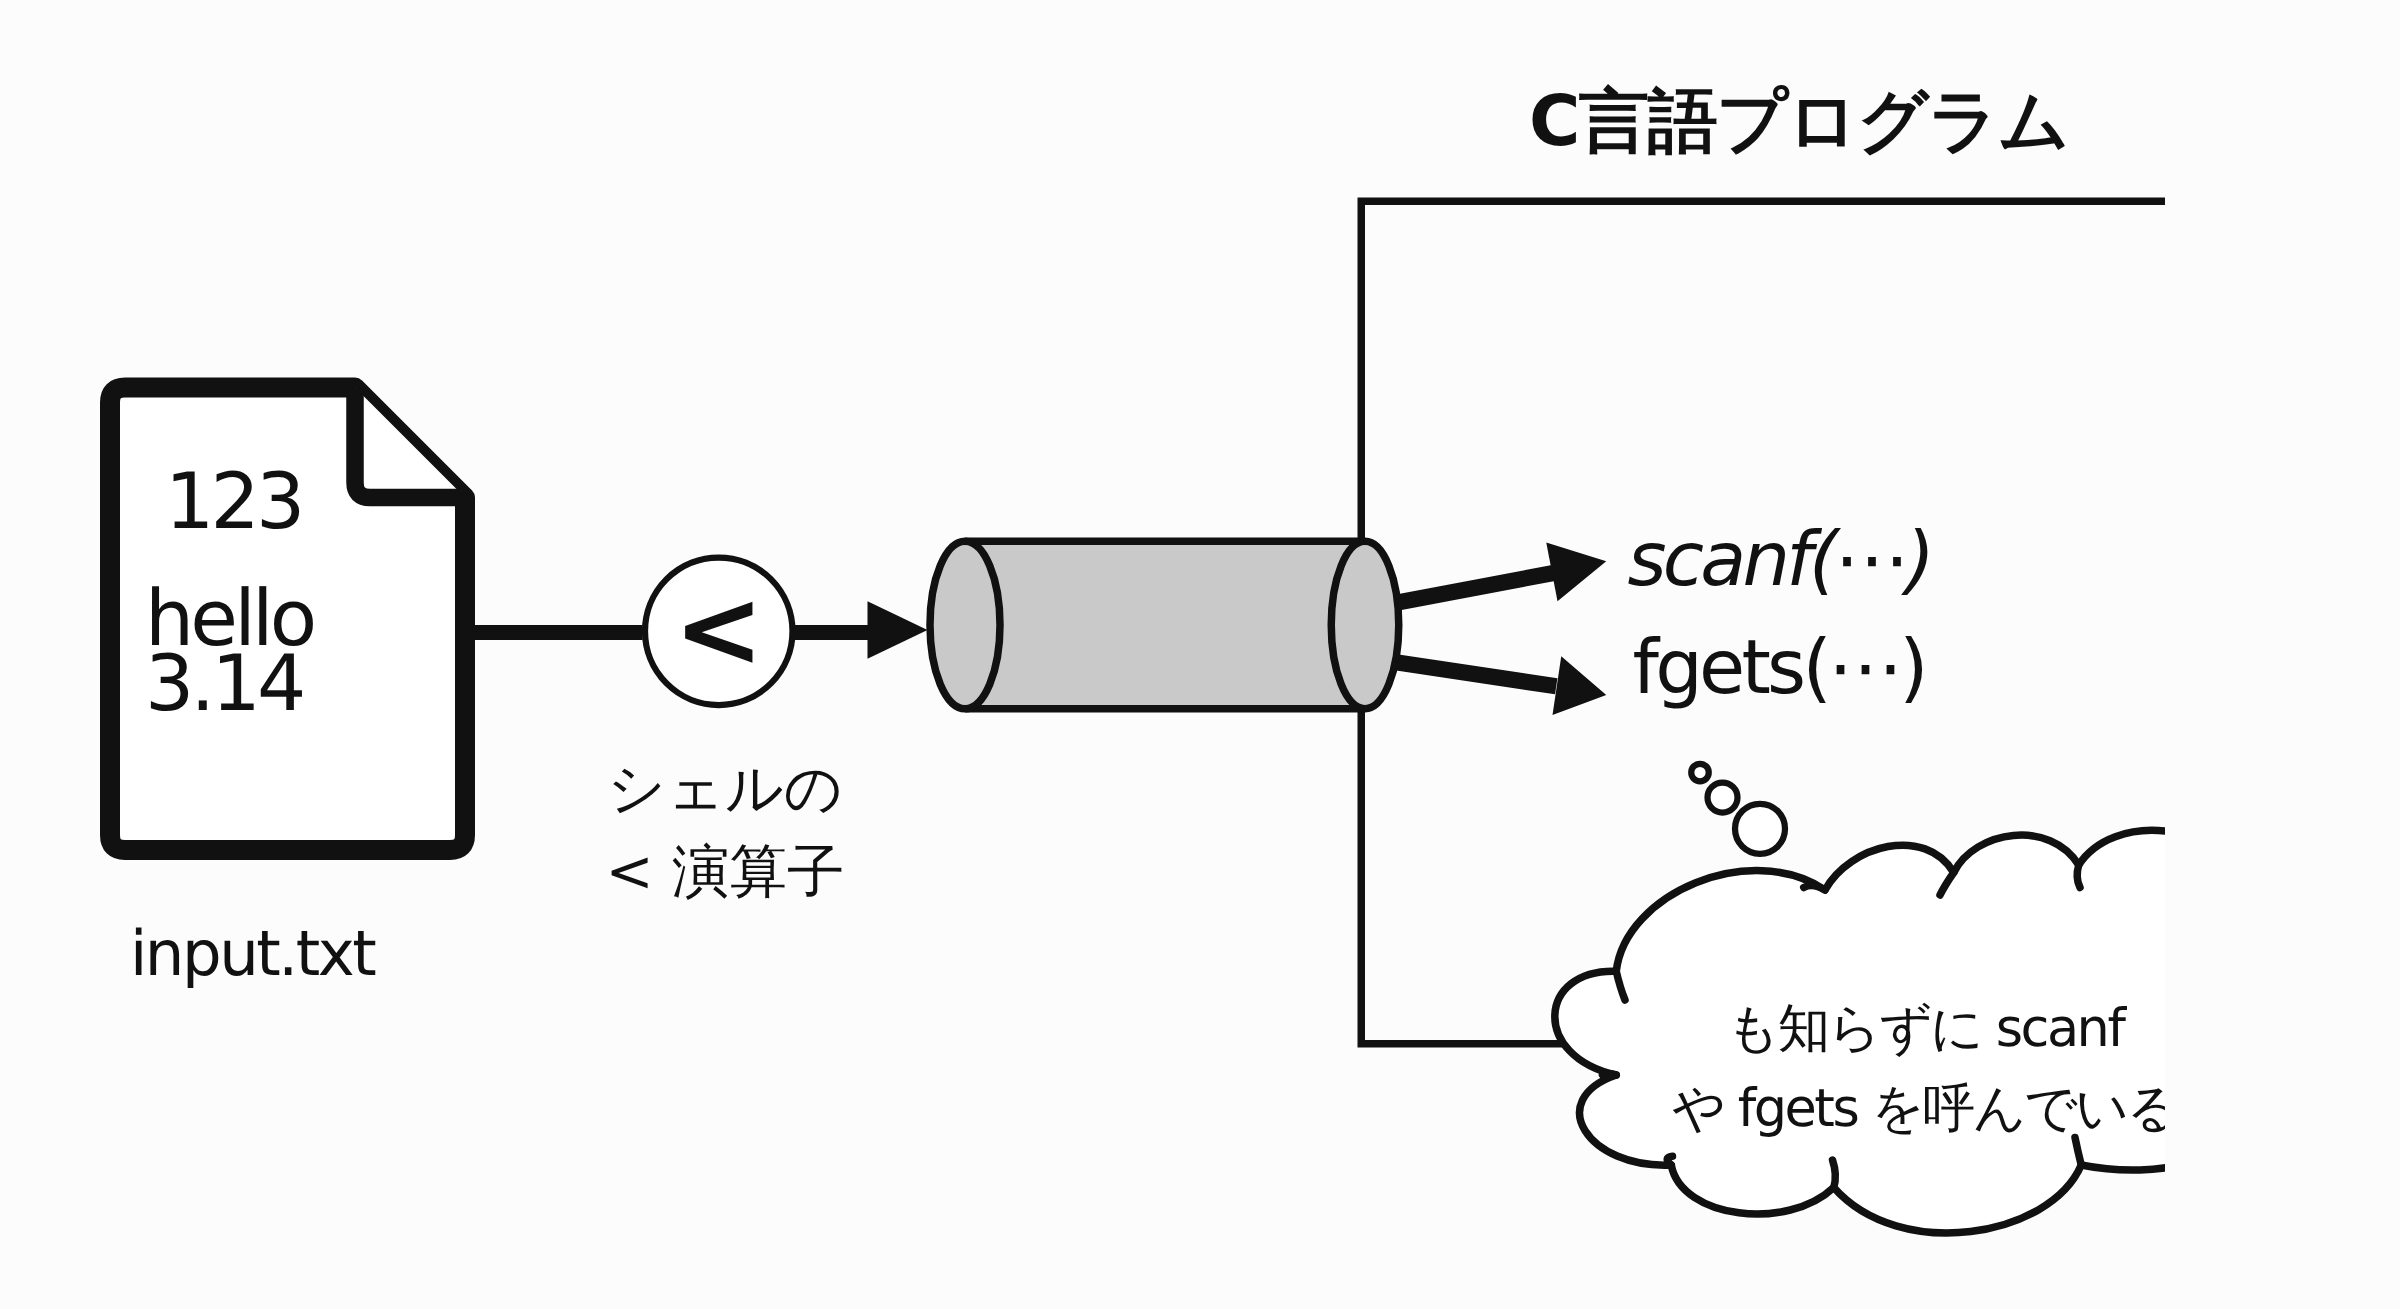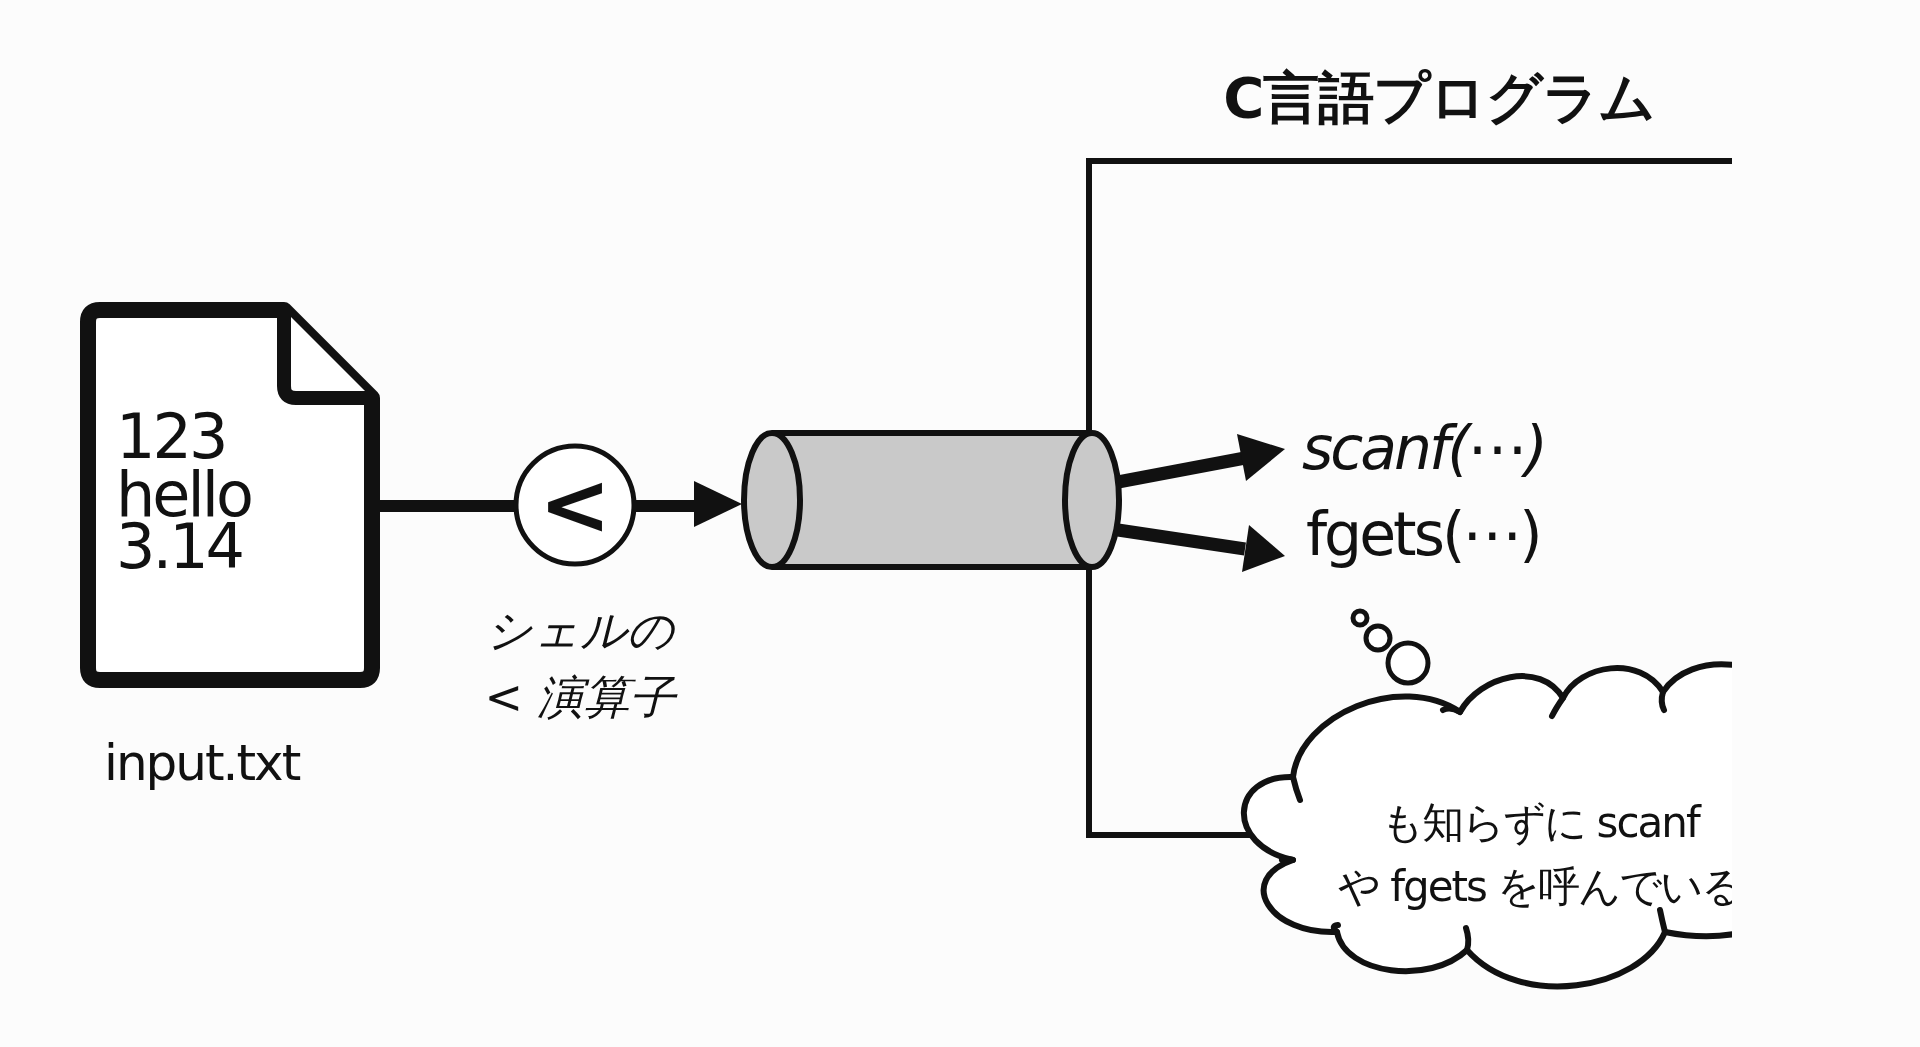--- a/index.html
+++ b/index.html
@@ -1,26 +1,26 @@
 <!DOCTYPE html>
 <html><head>
 <meta charset="utf-8">
 <style>
   html, body { margin: 0; padding: 0; background: #fcfcfc; }
   #canvas { position: relative; width: 1732px; height: 1047px; overflow: hidden; background: #fcfcfc; font-family: "DejaVu Sans", "Liberation Sans", sans-serif; color: #111; }
   svg#shapes { position: absolute; left: 0; top: 0; width: 1920px; height: 1047px; }
   .txt { position: absolute; white-space: nowrap; line-height: 1; color: #111; }
   #title { left: 1194px; top: 70px; width: 490px; text-align: center; font-size: 56px; font-weight: bold; letter-spacing: -1px; }
   .file-line { left: 116px; font-size: 62px; letter-spacing: -3px; }
-  #file-l0 { top: 406px; }
+  #file-l0 { top: 370px; margin-left: 16px; }
   #file-l1 { top: 464px; text-align: center; }
   #file-l2 { top: 516px; }
   #file-name { left: 104px; top: 718px; width: 260px; text-align: left; font-size: 50px; letter-spacing: -2px; margin-top: 20px; }
   #op-symbol { left: 535px; top: 461px; width: 80px; text-align: center; font-size: 86px; font-weight: bold; }
-  .shell-line { left: 462px; width: 236px; text-align: center; font-size: 46px; font-style: italic; }
+  .shell-line { left: 462px; width: 236px; text-align: center; font-size: 46px; }
   #shell-l0 { top: 607px; }
   #shell-l1 { top: 674px; }
   #stdin-label { left: 850px; top: 358px; width: 160px; text-align: center; font-size: 52px; letter-spacing: -1px; }
   .func { font-size: 60px; letter-spacing: -3px; }
   #func-scanf { left: 1302px; top: 418px; font-style: italic; }
   #func-fgets { left: 1306px; top: 504px; }
   .cloud-line { left: 1290px; width: 500px; text-align: center; font-size: 42px; letter-spacing: -2px; }
   #cloud-l0 { top: 738px; }
   #cloud-l1 { top: 802px; }
   #cloud-l2 { top: 866px; }

